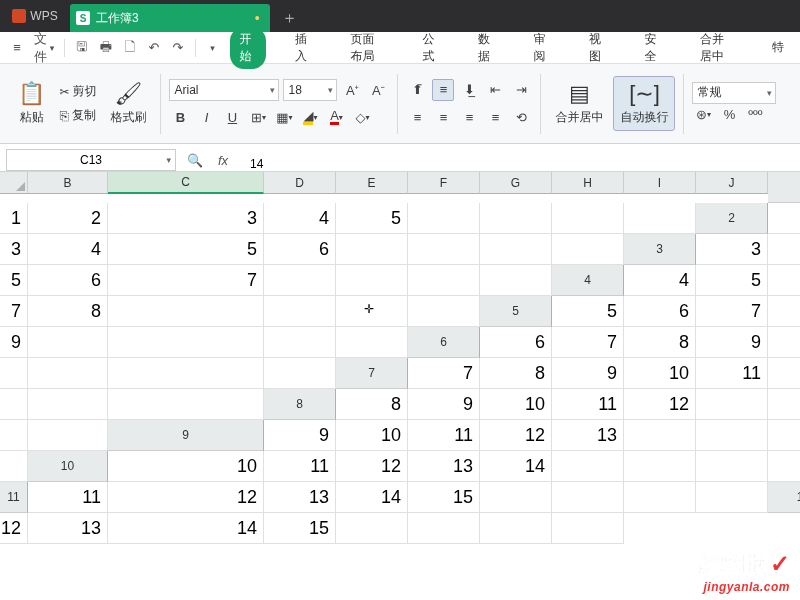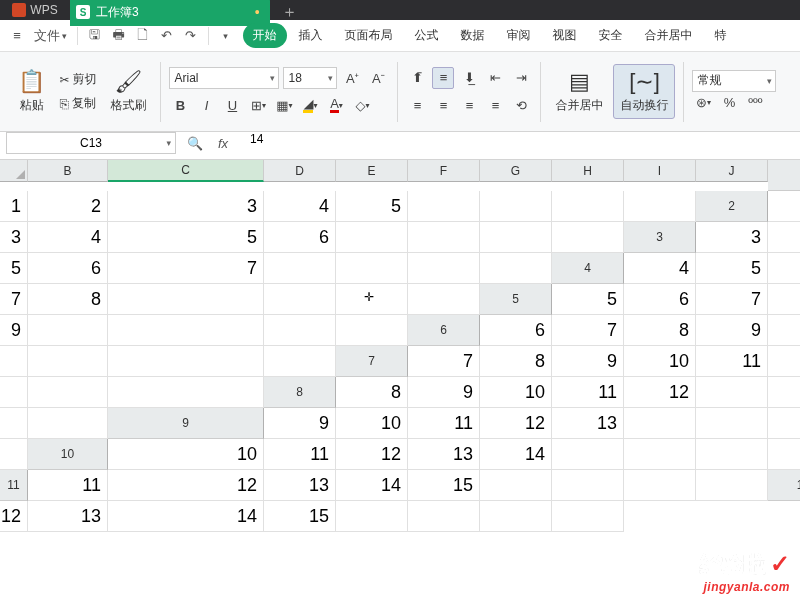--- a/index.html
+++ b/index.html
@@ -1,52 +1,52 @@
 <!DOCTYPE html>
 <html><head>
 <meta charset="utf-8">
 <style>
 * { margin: 0; padding: 0; box-sizing: border-box; font-family: "Microsoft YaHei", Arial, sans-serif; }
 body { background: #fff; width: 800px; height: 600px; overflow: hidden; position: relative; }
 
-.title-bar { height: 20px; background: #2d2d30; display: flex; align-items: center; }
+.title-bar { height: 32px; background: #2d2d30; display: flex; align-items: center; }
 .wps-badge { width: 70px; height: 32px; display: flex; align-items: center; justify-content: center; color: #ccc; font-size: 12px; gap: 4px; }
 .wps-logo { width: 14px; height: 14px; background: #d24726; border-radius: 2px; }
 .tab { height: 28px; margin-top: 4px; background: #19a568; color: #fff; display: flex; align-items: center; padding: 0 10px 0 6px; font-size: 12px; border-radius: 3px 3px 0 0; gap: 6px; }
 .tab-icon { width: 14px; height: 14px; background: #fff; color: #19a568; display: inline-flex; align-items: center; justify-content: center; font-size: 10px; border-radius: 2px; font-weight: bold; }
 .tab-dot { color: #fc6; margin-left: 110px; font-size: 14px; }
 .tab-new { width: 28px; height: 28px; margin-top: 4px; display: flex; align-items: center; justify-content: center; color: #aaa; font-size: 16px; margin-left: 6px; }
 
 .menu-bar { height: 32px; background: #fff; border-bottom: 1px solid #e0e0e0; display: flex; align-items: center; padding: 0 6px; font-size: 12px; color: #333; }
 .menu-left { display: flex; align-items: center; gap: 2px; }
 .icon-btn { display: inline-flex; align-items: center; justify-content: center; min-width: 22px; height: 22px; color: #555; cursor: pointer; font-size: 13px; }
 .file-btn { display: flex; align-items: center; gap: 2px; padding: 0 4px; }
 .sep { width: 1px; height: 18px; background: #ddd; margin: 0 4px; }
-.tabs-menu { display: flex; align-items: center; gap: 2px; margin-left: 6px; justify-content: space-between; }
+.tabs-menu { display: flex; align-items: center; gap: 19px; margin-left: 6px; justify-content: space-between; }
 .mtab { padding: 4px 10px; cursor: pointer; color: #333; }
 .mtab.active { background: #19a568; color: #fff; border-radius: 14px; }
 
 .ribbon { height: 80px; background: #f7f8f9; border-bottom: 1px solid #d4d4d4; display: flex; align-items: center; padding: 0 6px; font-size: 12px; color: #333; }
 .rgroup { display: flex; flex-direction: column; align-items: center; justify-content: center; padding: 0 6px; height: 100%; }
 .rgroup-row { display: flex; align-items: center; gap: 4px; }
 .big-btn { display: flex; flex-direction: column; align-items: center; gap: 2px; padding: 4px 6px; cursor: pointer; }
 .big-btn.sel { background: #dde7ef; border: 1px solid #aac; border-radius: 3px; }
 .big-icon { font-size: 22px; }
 .small-btn { display: flex; align-items: center; gap: 3px; padding: 2px 4px; cursor: pointer; height: 22px; }
 .vsep { width: 1px; height: 60px; background: #d8d8d8; margin: 0 2px; }
 .combo { height: 22px; border: 1px solid #ccc; background: #fff; display: flex; align-items: center; padding: 0 4px; font-size: 12px; }
 .combo.font { width: 110px; justify-content: flex-end; }
 .combo.size { width: 54px; }
 .dd { margin-left: auto; font-size: 9px; color: #666; }
 .fmt-btn { width: 22px; height: 22px; display: inline-flex; align-items: center; justify-content: center; cursor: pointer; font-size: 13px; color: #444; }
 .fmt-btn.u { text-decoration: underline; }
 .underline-red { border-bottom: 3px solid #d00; line-height: 10px; padding-bottom: 1px; }
 .underline-yellow { border-bottom: 3px solid #fc0; line-height: 10px; padding-bottom: 1px; }
 
-.namebox-row { height: 28px; border-bottom: 1px solid #d4d4d4; display: flex; align-items: flex-start; font-size: 12px; background: #fff; }
+.namebox-row { height: 28px; border-bottom: 1px solid #d4d4d4; display: flex; align-items: flex-end; font-size: 12px; background: #fff; }
 .namebox { width: 170px; height: 22px; border: 1px solid #ccc; display: flex; align-items: center; justify-content: center; margin-left: 6px; position: relative; }
 .namebox .dd { position: absolute; right: 4px; }
 .fx-area { display: flex; align-items: center; gap: 6px; padding: 0 8px; }
 .formula-input { flex: 1; padding: 0 8px; }
 
 .grid-wrap { position: relative; height: calc(600px - 32px - 32px - 80px - 28px); overflow: hidden; }
 .grid { display: grid; grid-template-columns: 28px 80px 156px 72px 72px 72px 72px 72px 72px 72px 72px; }
 .corner { background: #e8ebec; border-right: 1px solid #ccc; border-bottom: 1px solid #b0b0b0; height: 22px; position: relative; }
 .corner::after { content: ""; position: absolute; right: 2px; bottom: 2px; border-style: solid; border-width: 0 0 9px 9px; border-color: transparent transparent #b0b0b0 transparent; }
 .colh { background: #e8ebec; border-right: 1px solid #ccc; border-bottom: 1px solid #b0b0b0; height: 22px; display: flex; align-items: center; justify-content: center; font-size: 12px; color: #333; }

